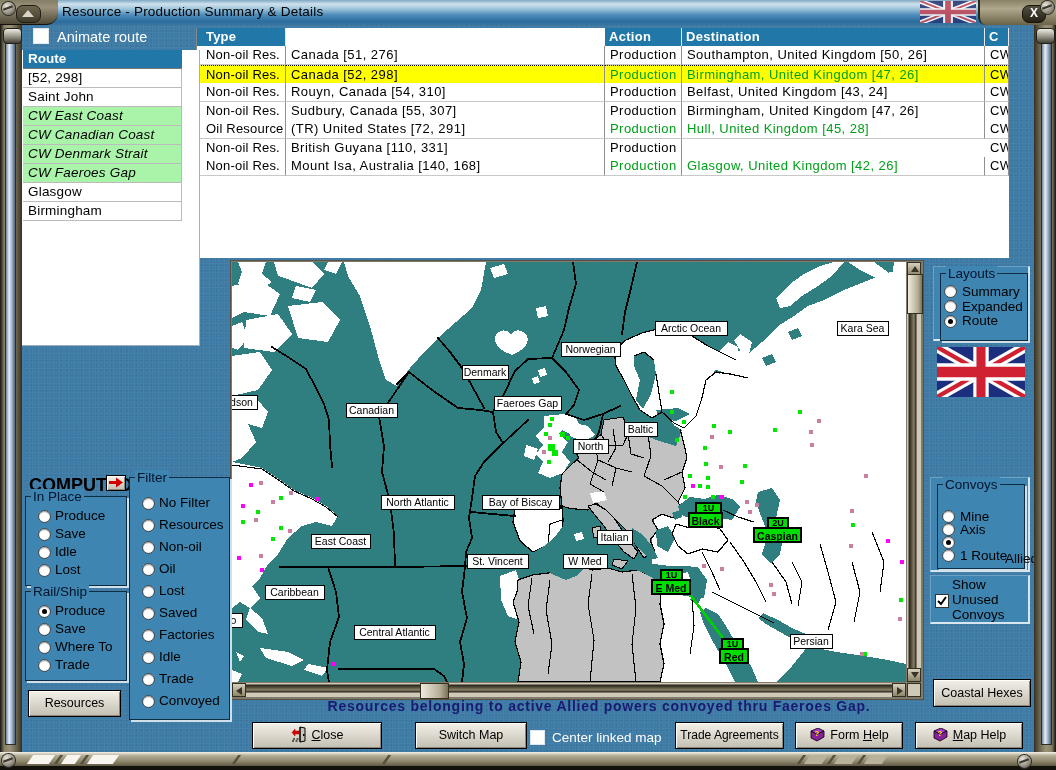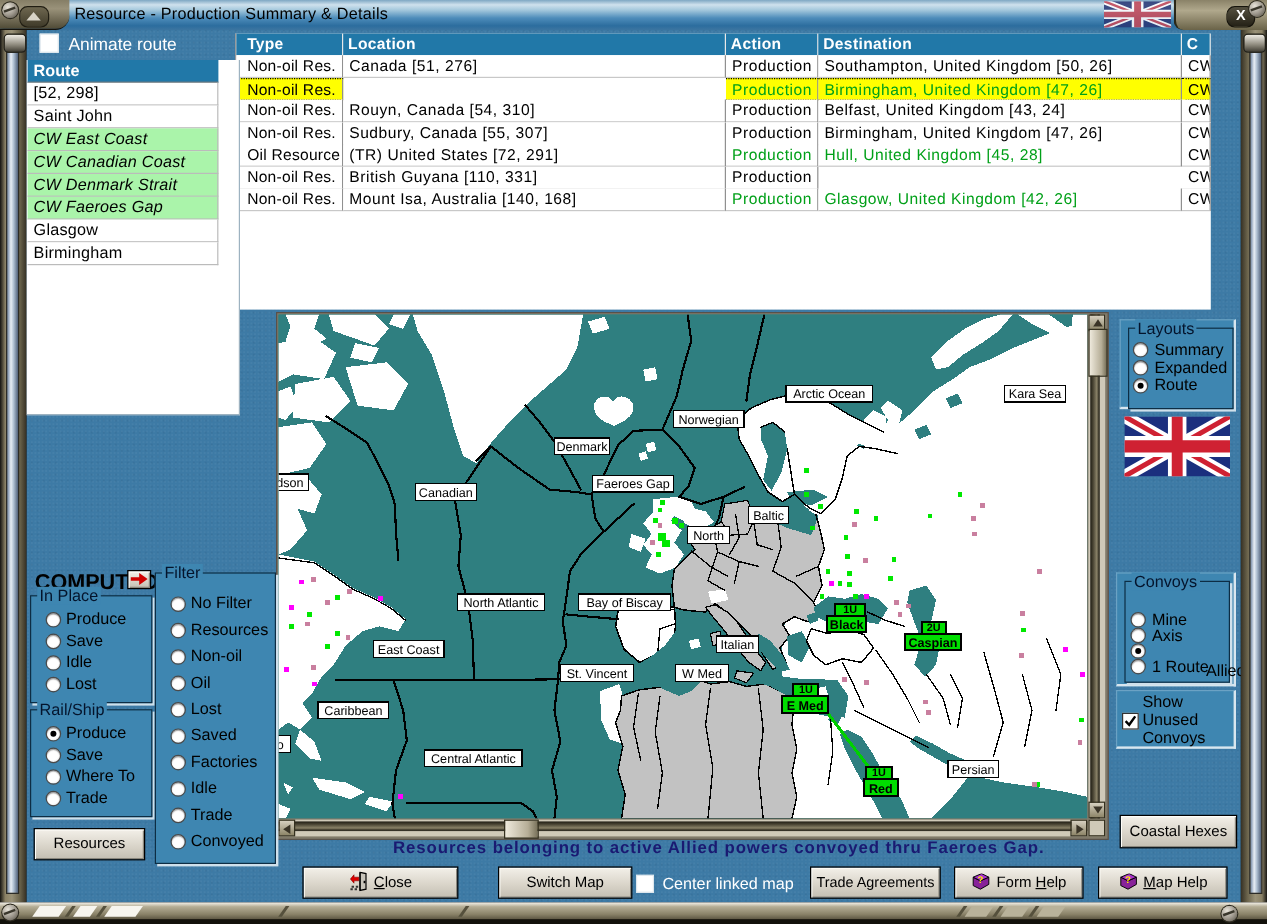--- a/index.html
+++ b/index.html
@@ -51,30 +51,30 @@
 .strack{background:linear-gradient(90deg,#cfc9b8 1px,#27241a 2px,#4b4635 4px,#8a8268 7px,#27241a 9px,#cfc9b8 10px);}
 .strackH{background:linear-gradient(#cfc9b8 1px,#27241a 2px,#4b4635 4px,#8a8268 7px,#27241a 9px,#cfc9b8 10px);}
 .sthumb{background:linear-gradient(90deg,#efeadd,#b6ae97 70%,#78715a);border:1px solid #34301f;}
 .sarr{background:linear-gradient(#d6d0c0,#8d8568);border:1px solid #34301f;box-sizing:border-box;}
 .sarr:after{content:"";position:absolute;}
 </style></head><body>
 <div id="client" class="abs"></div>
 
 <div id="tbl" class="abs">
   <div class="th" style="left:0;width:89px;padding-left:9px;letter-spacing:.2px;">Type</div>
-  <div class="th" style="left:89px;width:319px;">Location</div>
   <div class="th" style="left:408px;width:77px;">Action</div>
   <div class="th" style="left:485px;width:303px;">Destination</div>
   <div class="th" style="left:788px;width:24px;">C</div>
   <div class="cell" style="top:18px;left:0;width:89px;padding-left:9px;letter-spacing:.2px;">Non-oil Res.</div>
     <div class="cell" style="top:18px;left:89px;width:319px;">Canada [51, 276]</div>
     <div class="cell" style="top:18px;left:408px;width:77px;">Production</div>
     <div class="cell" style="top:18px;left:485px;width:303px;">Southampton, United Kingdom [50, 26]</div>
     <div class="cell" style="top:18px;left:788px;width:24px;">CW</div>
   <div class="cell yrow" style="top:36.5px;left:0;width:89px;padding-left:9px;letter-spacing:.2px;">Non-oil Res.</div>
+    <div class="cell yrow" style="top:36.5px;left:89px;width:319px;">Canada [52, 298]</div>
     <div class="cell yrow grn" style="top:36.5px;left:408px;width:77px;">Production</div>
     <div class="cell yrow grn" style="top:36.5px;left:485px;width:303px;">Birmingham, United Kingdom [47, 26]</div>
     <div class="cell yrow" style="top:36.5px;left:788px;width:24px;">CW</div>
   <div class="cell" style="top:55px;left:0;width:89px;padding-left:9px;letter-spacing:.2px;">Non-oil Res.</div>
     <div class="cell" style="top:55px;left:89px;width:319px;">Rouyn, Canada [54, 310]</div>
     <div class="cell" style="top:55px;left:408px;width:77px;">Production</div>
     <div class="cell" style="top:55px;left:485px;width:303px;">Belfast, United Kingdom [43, 24]</div>
     <div class="cell" style="top:55px;left:788px;width:24px;">CW</div>
   <div class="cell" style="top:73.5px;left:0;width:89px;padding-left:9px;letter-spacing:.2px;">Non-oil Res.</div>
     <div class="cell" style="top:73.5px;left:89px;width:319px;">Sudbury, Canada [55, 307]</div>

